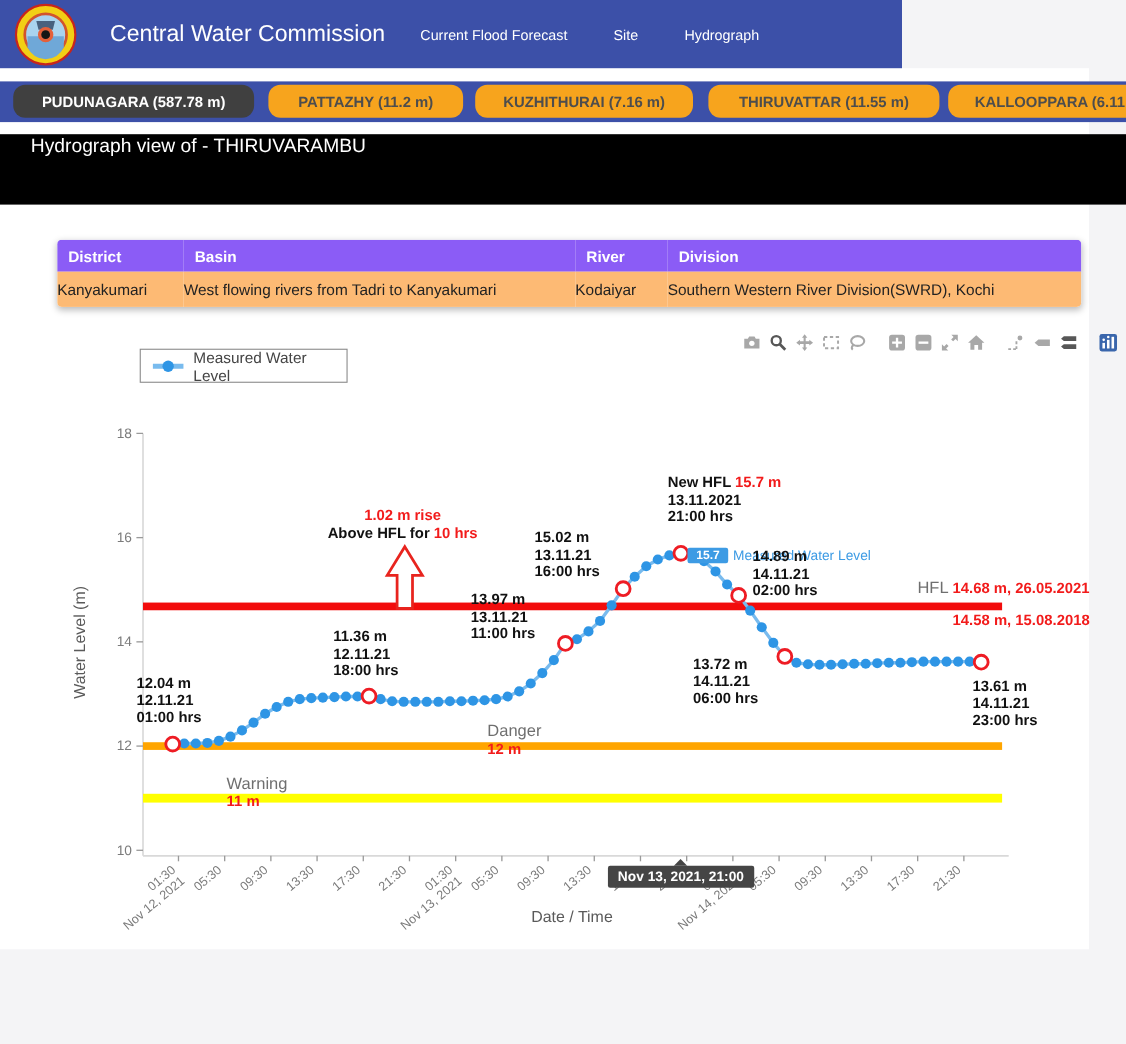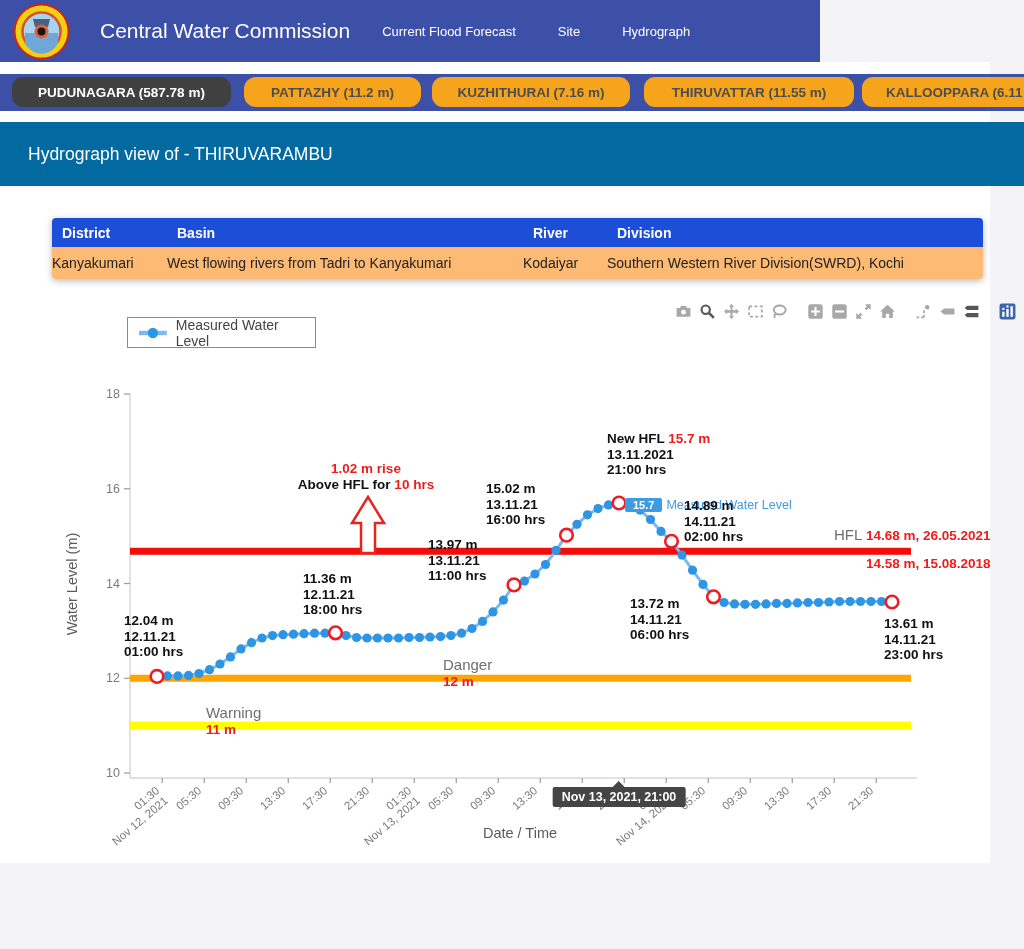--- a/index.html
+++ b/index.html
@@ -17,29 +17,29 @@
 
   
   .tabbar{position:absolute;left:0;top:74px;width:1024px;height:37px;background:#3c50a8;}
   .tab{position:absolute;top:3px;height:30px;border-radius:11px;display:flex;align-items:center;
        justify-content:center;font-size:13.5px;font-weight:700;white-space:nowrap;overflow:hidden;
        cursor:pointer;}
   .tab-danger{background:#404040;color:#ffffff;}
   .tab-normal{background:#f7a41d;color:#4d4d4d;}
 
   
-  .banner{position:absolute;left:0;top:122px;width:1024px;height:64px;background:#0369a1;
-          display:flex;align-items:center;}
+  .banner{position:absolute;left:0;top:122px;width:1024px;height:64px;background:#000000;
+          display:flex;}
   .banner span{color:#ffffff;font-size:17.5px;margin-left:28px;}
 
   
   .info-card{position:absolute;left:52px;top:218px;width:931px;background:#ffffff;border-radius:4px;
              box-shadow:0 2px 7px rgba(0,0,0,.28);overflow:hidden;}
   .info-card table{border-collapse:collapse;width:100%;font-size:14px;}
-  .info-card th{background:#1d4ed8;color:#ffffff;text-align:left;font-weight:700;
+  .info-card th{background:#8b5cf6;color:#ffffff;text-align:left;font-weight:700;
                 padding:6px 10px;height:17px;}
   .info-card td{color:#222222;padding:8px 0;background:#fdba74;}
 
   
   .modebar{position:absolute;left:668px;top:303px;display:flex;align-items:center;}
   .mb-icon{color:#a8a8a8;margin-left:7px;cursor:pointer;}
   .mb-icon svg{display:block;}
   .mb-icon.active{color:#575757;}
   .mb-gap{margin-left:19px;}
 
@@ -91,21 +91,21 @@
     <div class="header-title">Central Water Commission</div>
     <div class="nav" id="nav">
         <span class="nav-item">Current Flood Forecast</span>
         <span class="nav-item">Site</span>
         <span class="nav-item">Hydrograph</span>
       </div>
   </div>
 
   <div class="tabbar" id="tabbar">
       <div class="tab tab-danger" style="left: 12px; width: 219px;">PUDUNAGARA (587.78 m)</div>
-      <div class="tab tab-normal" style="left: 244px; width: 177px; border-radius: 12px;">PATTAZHY (11.2 m)</div>
+      <div class="tab tab-normal" style="left: 244px; width: 177px;">PATTAZHY (11.2 m)</div>
       <div class="tab tab-normal" style="left: 432px; width: 198px;">KUZHITHURAI (7.16 m)</div>
       <div class="tab tab-normal" style="left: 644px; width: 210px;">THIRUVATTAR (11.55 m)</div>
       <div class="tab tab-normal" style="left: 862px; width: 205px;">KALLOOPPARA (6.11 m)</div>
     </div>
 
   <div class="banner">
     <span>Hydrograph view of - THIRUVARAMBU</span>
   </div>
 
   <div class="info-card">

